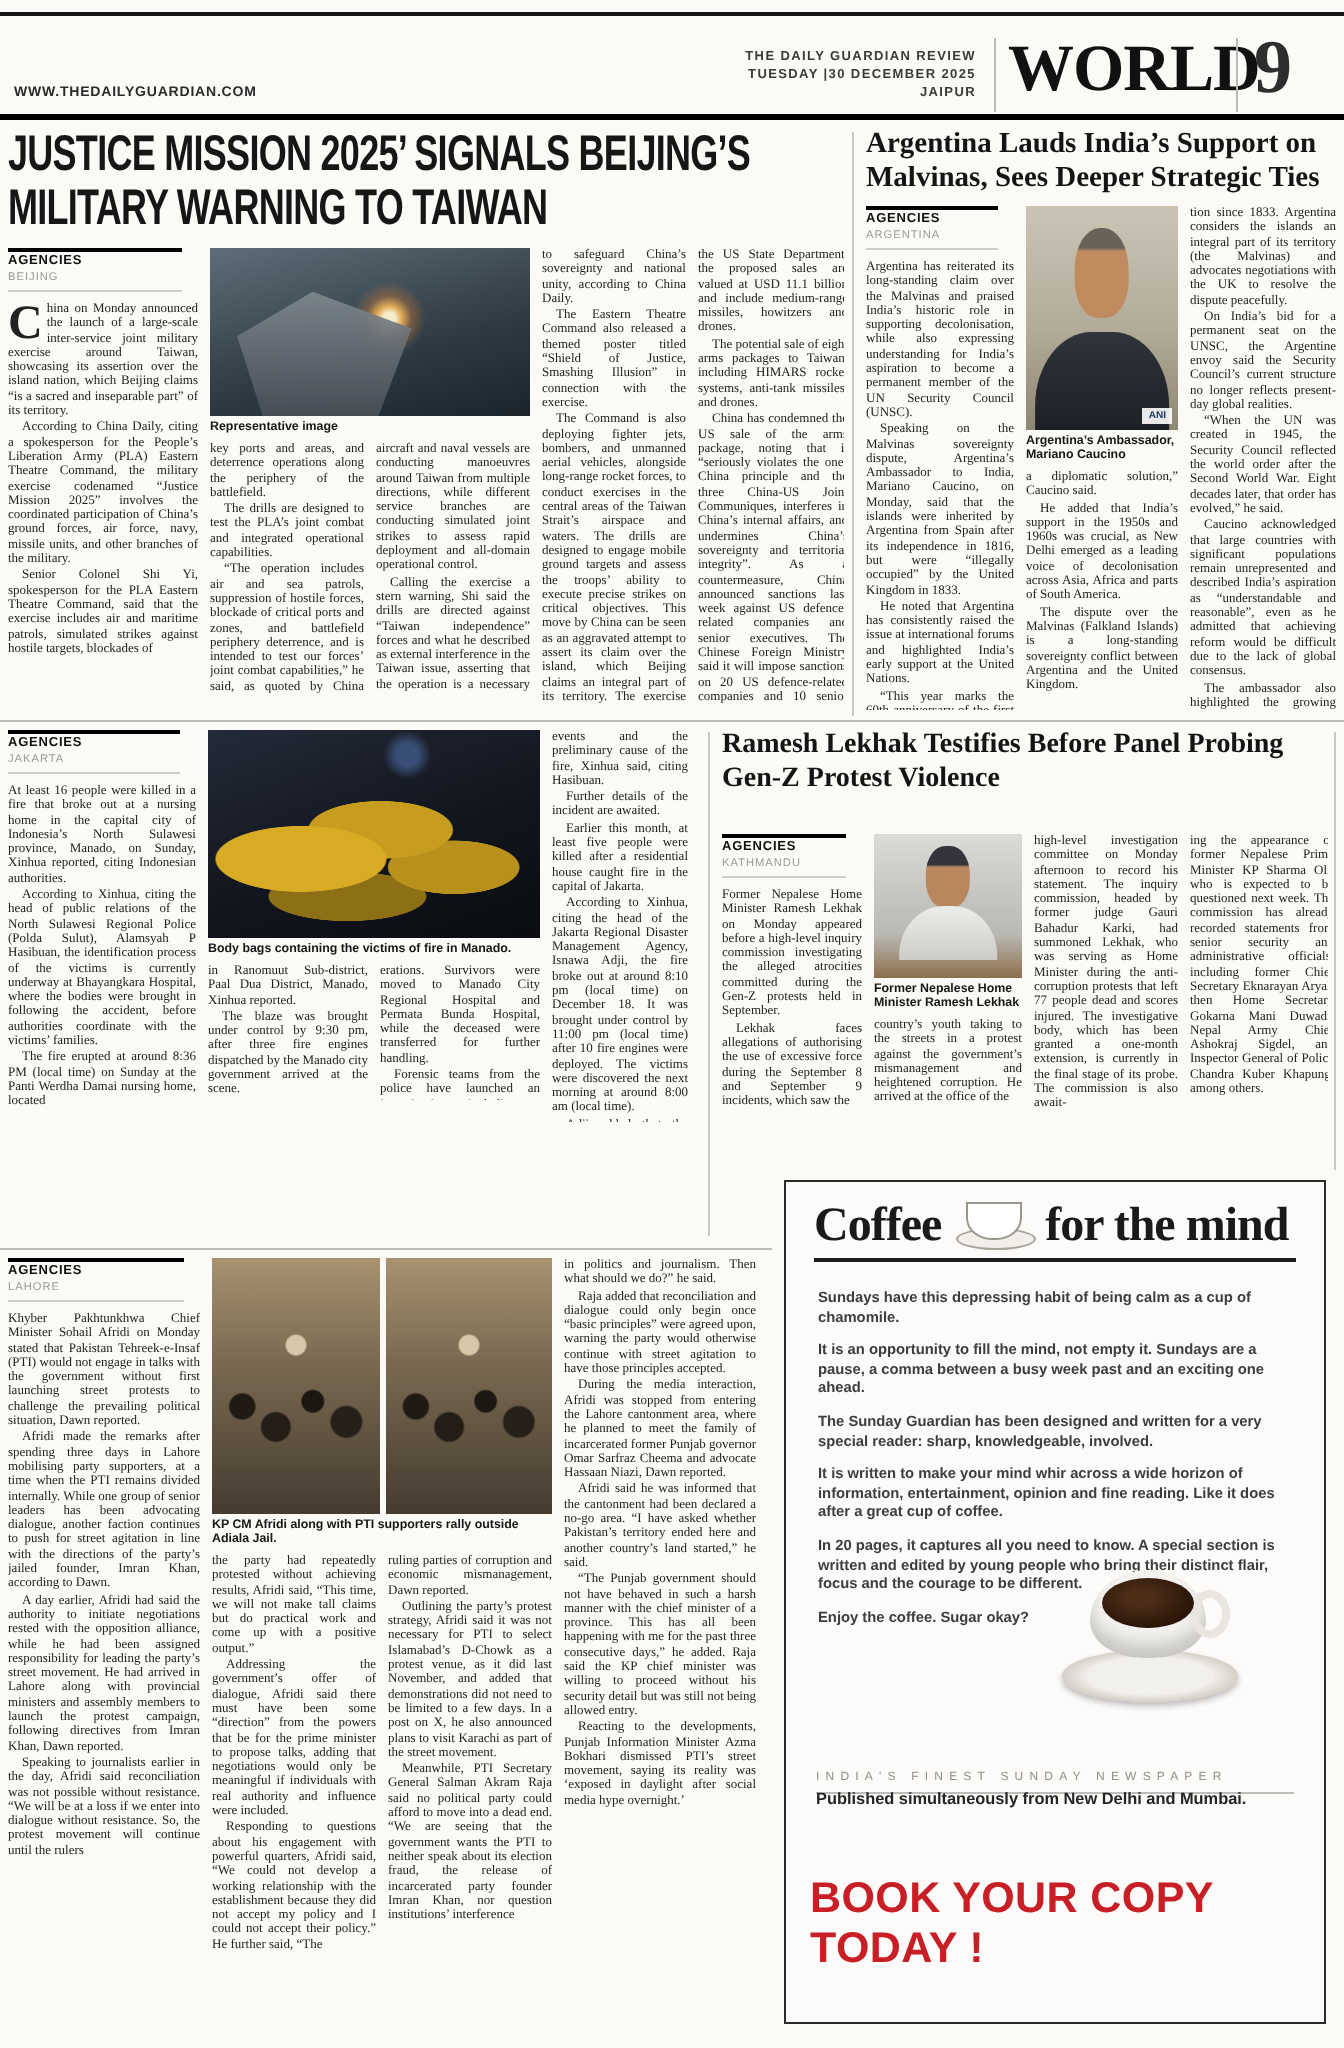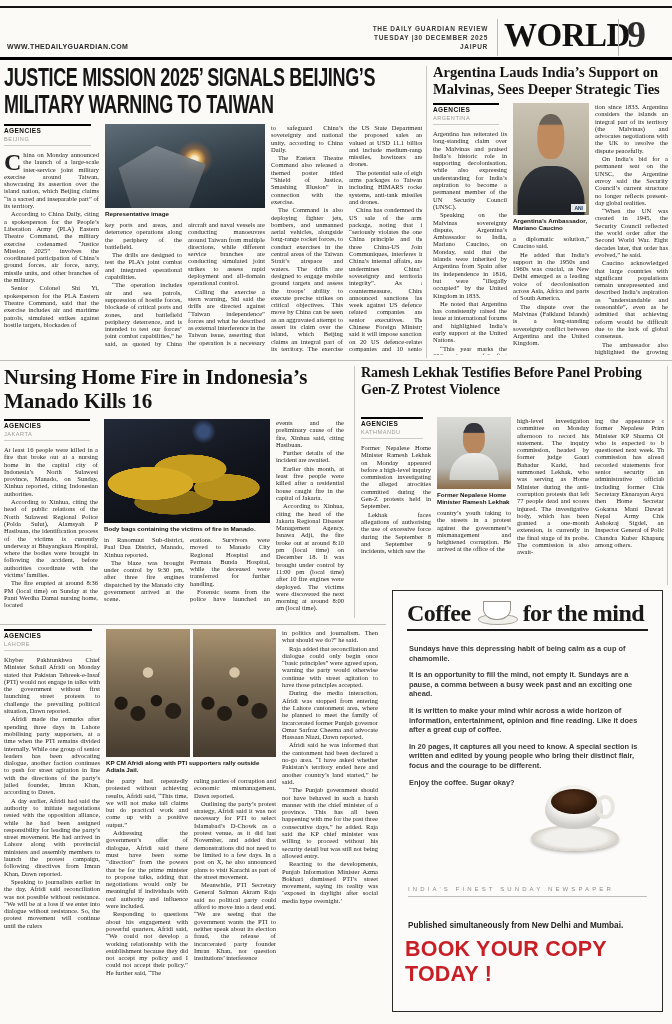--- a/index.html
+++ b/index.html
@@ -83,21 +83,21 @@
   .ad-rule{margin:3px 14px 0;height:2px;background:#1c1c1c;}
   .ad-body{padding:13px 16px 0;font:bold 7.4px/9.6px "Liberation Sans",sans-serif;color:#3d3d3d;}
   .ad-body p{margin:0 0 7px;}
   .ad-cup{position:absolute;left:138px;top:194px;width:88px;height:66px;}
   .ad-cup .saucer{position:absolute;bottom:0;left:0;width:88px;height:26px;background:radial-gradient(ellipse,#f2f0ec 50%,#c9c4ba 78%);border-radius:50%;box-shadow:0 2px 3px rgba(0,0,0,.25);}
   .ad-cup .cupb{position:absolute;left:14px;top:0;width:58px;height:44px;background:#f4f2ee;border-radius:50% 50% 46% 46%/58% 58% 42% 42%;box-shadow:inset 0 -7px 8px rgba(0,0,0,.18);}
   .ad-cup .handle{position:absolute;right:4px;top:10px;width:12px;height:16px;border:4px solid #e9e6df;border-radius:50%;}
   .ad-cup .coffee{position:absolute;left:20px;top:4px;width:46px;height:25px;background:radial-gradient(ellipse at 42% 40%,#4c2d18 18%,#291407 72%);border-radius:50%;}
   .ad-logo{position:absolute;left:15px;right:15px;top:262px;font:bold 26px/28px "Liberation Serif",serif;letter-spacing:-1.2px;color:#161616;border-bottom:1px solid #8f8f8f;padding-bottom:1px;}
   .ad-tagline{position:absolute;left:15px;right:15px;top:294px;font:6px/8px "Liberation Sans",sans-serif;letter-spacing:3.1px;color:#8f8d8a;border-bottom:1px solid #bdbdb9;padding-bottom:3px;}
-  .ad-publish{position:absolute;left:15px;top:330px;font:bold 8.2px "Liberation Sans",sans-serif;color:#242424;}
+  .ad-publish{position:absolute;left:15px;top:304px;font:bold 8.2px "Liberation Sans",sans-serif;color:#242424;}
   .ad-cta{position:absolute;left:12px;top:346px;font:800 21.5px "Liberation Sans",sans-serif;letter-spacing:.2px;color:#c81e25;}
 </style>
 </head>
 <body>
 
 <div id="paper">
 
   <div class="topline"></div>
   <div class="site">WWW.THEDAILYGUARDIAN.COM</div>
   <div class="masthead">
@@ -187,21 +187,20 @@
           <p>“When the UN was created in 1945, the Security Council reflected the world order after the Second World War. Eight decades later, that order has evolved,” he said.</p>
           <p>Caucino acknowledged that large countries with significant populations remain unrepresented and described India’s aspiration as “understandable and reasonable”, even as he admitted that achieving reform would be difficult due to the lack of global consensus.</p>
           <p>The ambassador also highlighted the growing strength of India-Argentina bilateral relations, calling the past year “very positive”.</p>
         </div>
     </div>
   </div>
 
   <div class="hrule" style="left:0;top:360px;width:672px;"></div>
 
   <div class="story" style="left:4px;top:365px;width:346px;height:256px;">
-    <h2 class="hl-serif hl-nursing">Nursing Home Fire in Indonesia’s Manado Kills 16</h2>
     <div class="cols" style="height:196px;">
       <div class="col" style="width:94px;flex:0 0 auto;">
         <div class="byline">
           <div class="by-agency">AGENCIES</div>
           <div class="by-loc">JAKARTA</div>
         </div>
         <div class="body">
             <p>At least 16 people were killed in a fire that broke out at a nursing home in the capital city of Indonesia’s North Sulawesi province, Manado, on Sunday, Xinhua reported, citing Indonesian authorities.</p>
             <p>According to Xinhua, citing the head of public relations of the North Sulawesi Regional Police (Polda Sulut), Alamsyah P Hasibuan, the identification process of the victims is currently underway at Bhayangkara Hospital, where the bodies were brought in following the accident, before authorities coordinate with the victims’ families.</p>
             <p>The fire erupted at around 8:36 PM (local time) on Sunday at the Panti Werdha Damai nursing home, located</p>
@@ -316,20 +315,21 @@
       <span class="cup-title">
         <span class="ct-saucer"></span>
         <span class="ct-cup"></span>
       </span>
       <span>for the mind</span>
     </div>
     <div class="ad-rule"></div>
     <div class="ad-body">
         <p>Sundays have this depressing habit of being calm as a cup of chamomile.</p>
         <p>It is an opportunity to fill the mind, not empty it. Sundays are a pause, a comma between a busy week past and an exciting one ahead.</p>
+        <p>The Sunday Guardian has been designed and written for a very special reader: sharp, knowledgeable, involved.</p>
         <p>It is written to make your mind whir across a wide horizon of information, entertainment, opinion and fine reading. Like it does after a great cup of coffee.</p>
         <p>In 20 pages, it captures all you need to know. A special section is written and edited by young people who bring their distinct flair, focus and the courage to be different.</p>
         <p>Enjoy the coffee. Sugar okay?</p>
       </div>
     <div class="ad-cup">
       <div class="saucer"></div>
       <div class="cupb"></div>
       <div class="handle"></div>
       <div class="coffee"></div>
     </div>

